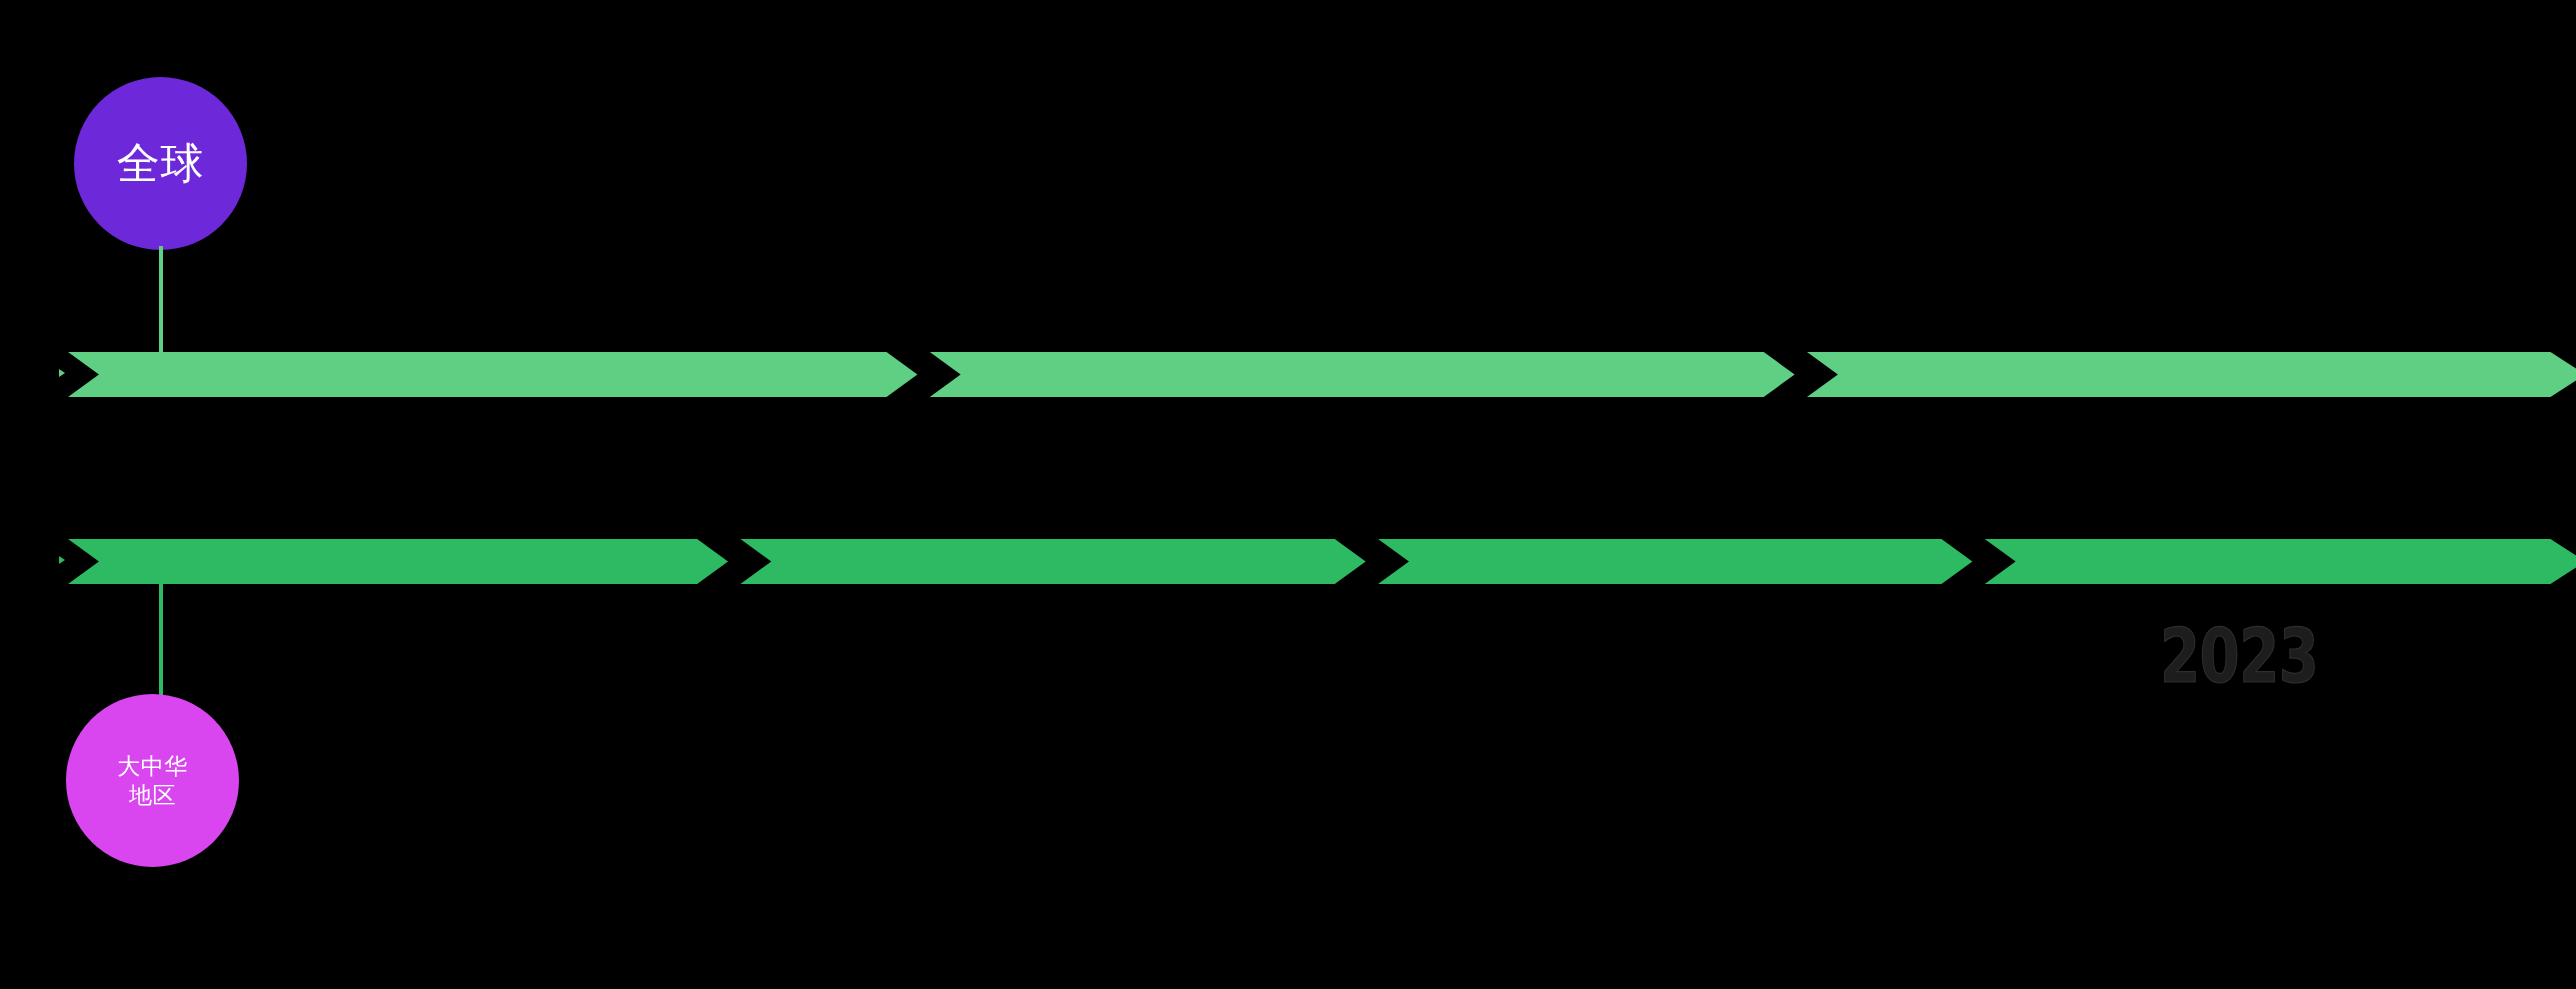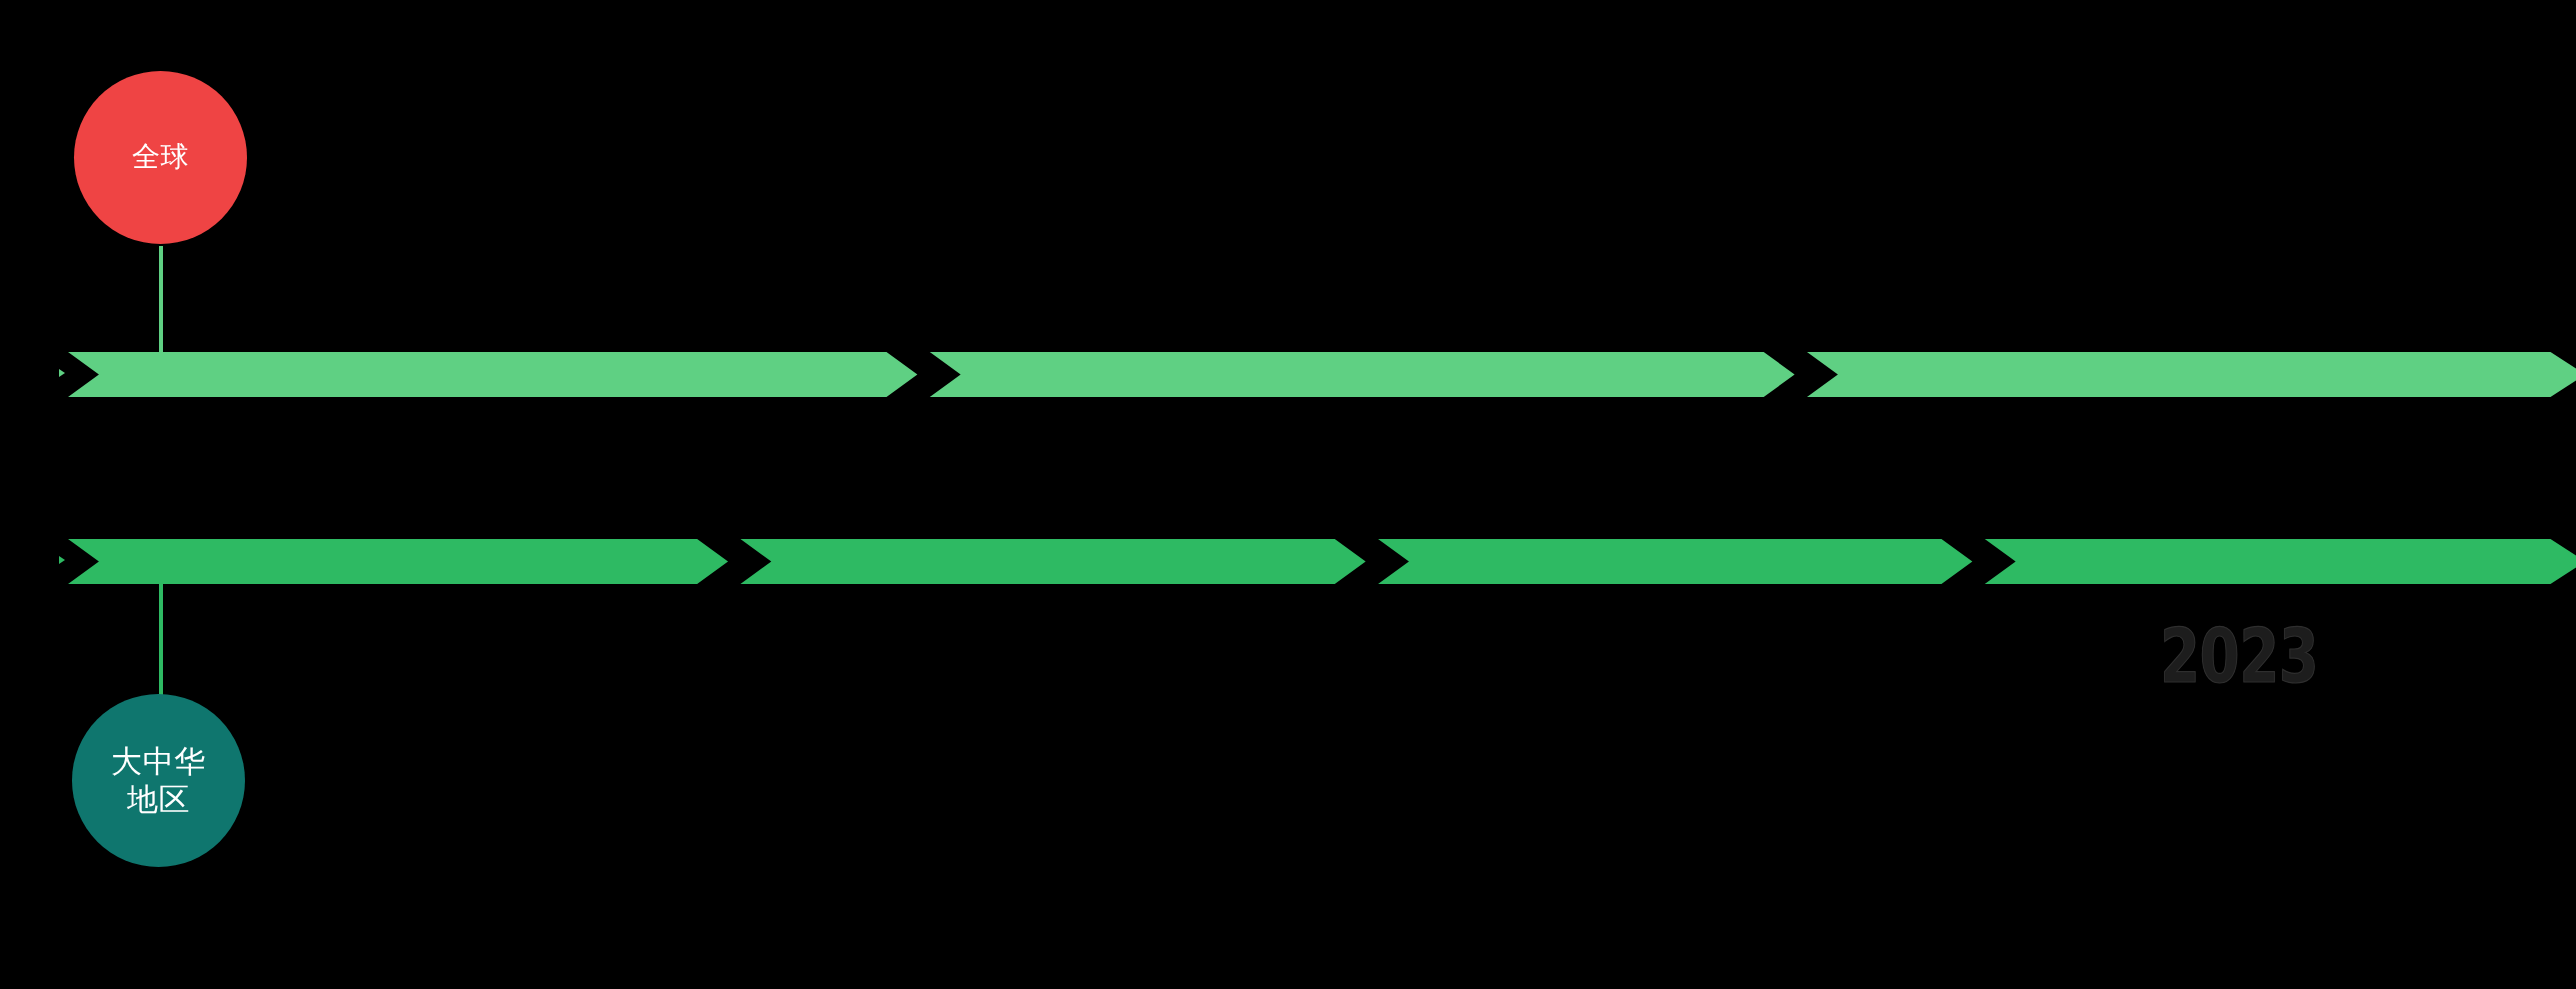--- a/index.html
+++ b/index.html
@@ -33,33 +33,33 @@
     letter-spacing: 0.02em;
     user-select: none;
   }
   .node-label {
     display: block;
     white-space: pre-line;
   }
 
   #node-global {
     left: 74px;
-    top: 71px;
+    top: 77px;
     width: 173px;
     height: 173px;
-    background: #ef4444;
-    font-size: 28px;
+    background: #6d28d9;
+    font-size: 43px;
   }
   #node-greater-china {
-    left: 72px;
+    left: 66px;
     top: 694px;
     width: 173px;
     height: 173px;
-    background: #0f766e;
-    font-size: 31px;
+    background: #d946ef;
+    font-size: 23px;
   }
 
   
   .stem {
     position: absolute;
     width: 3.9px;
   }
   #stem-global {
     left: 159px;
     top: 246px;

